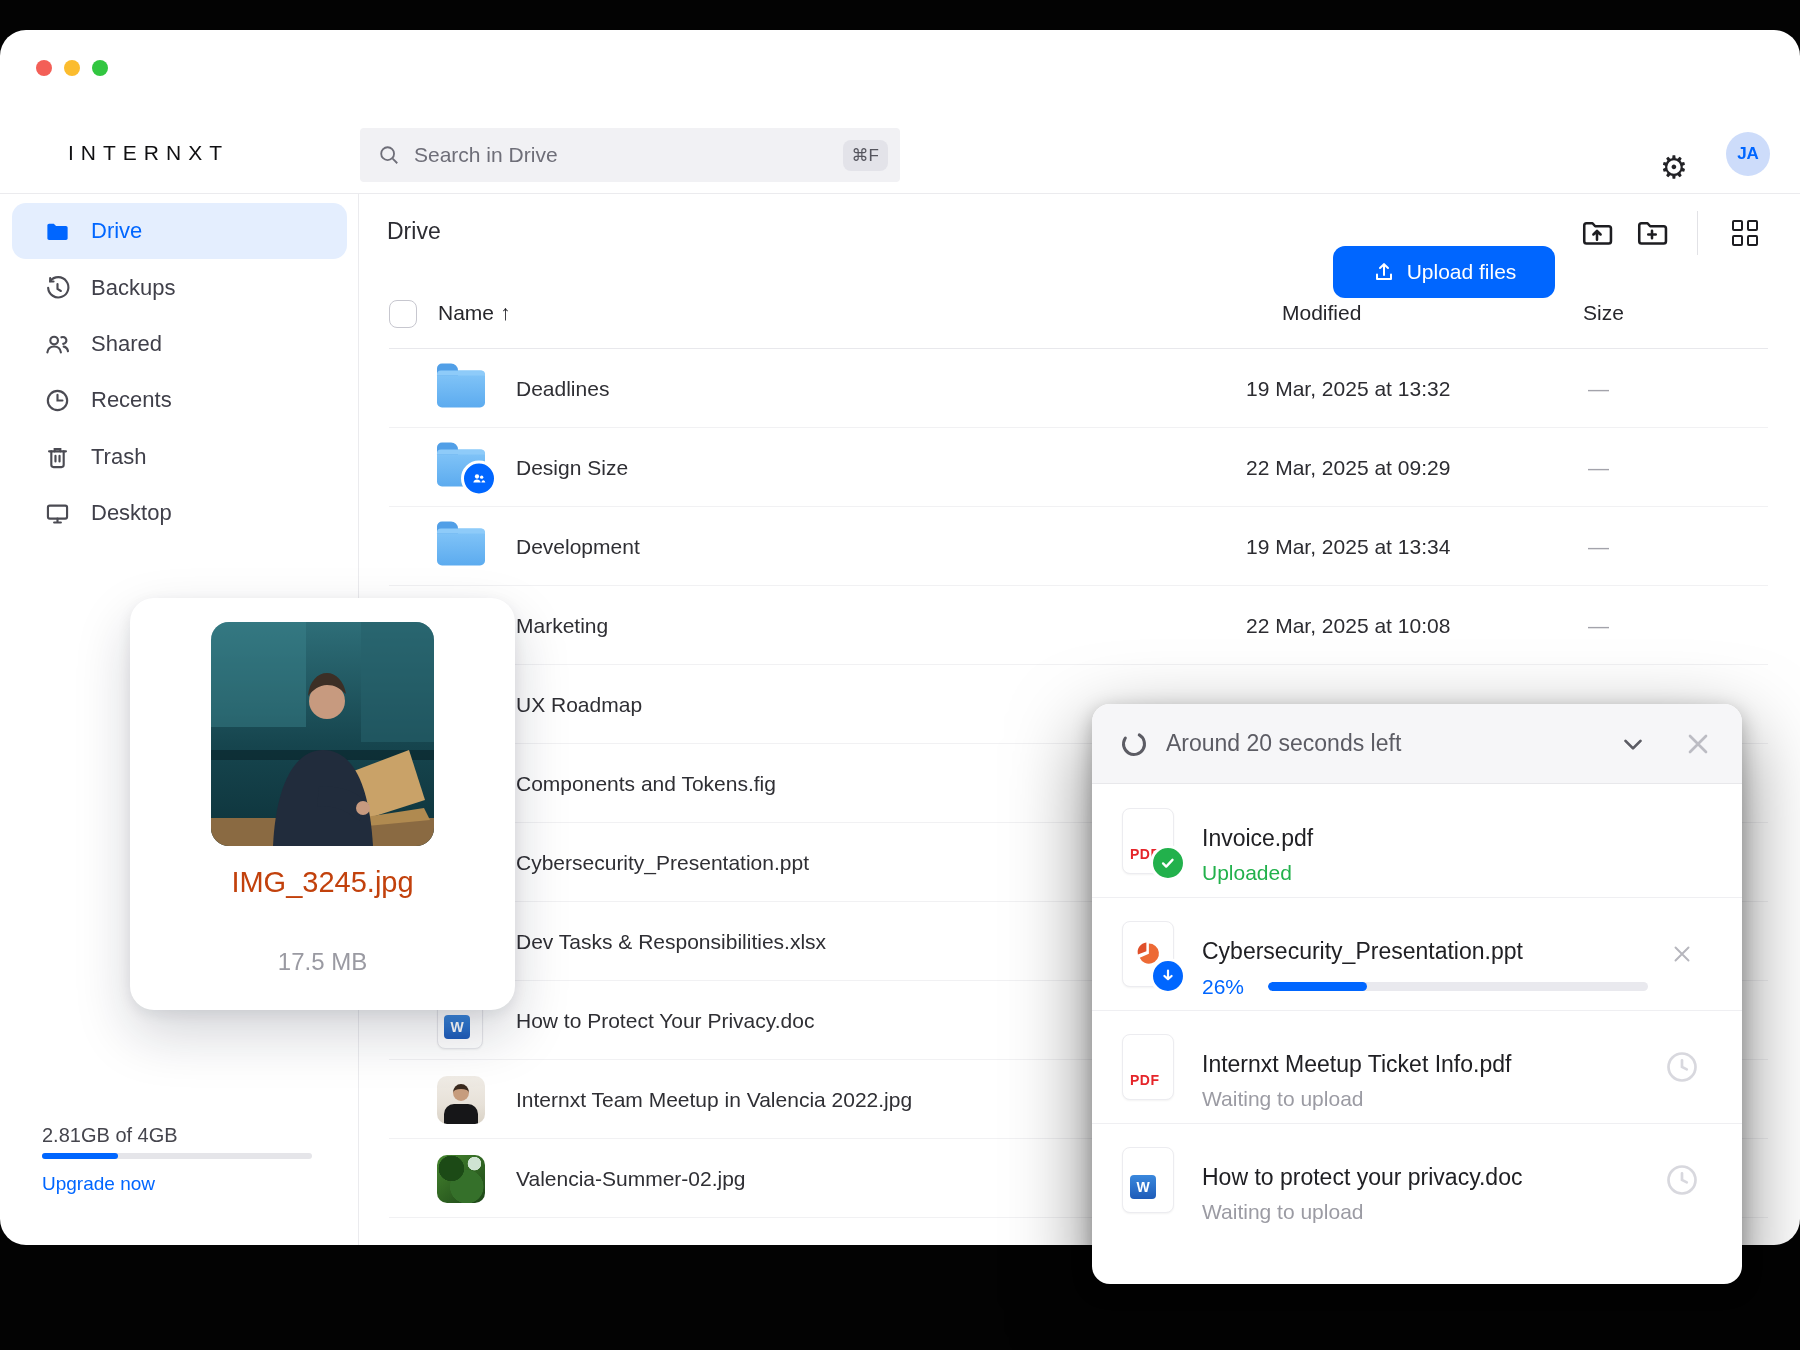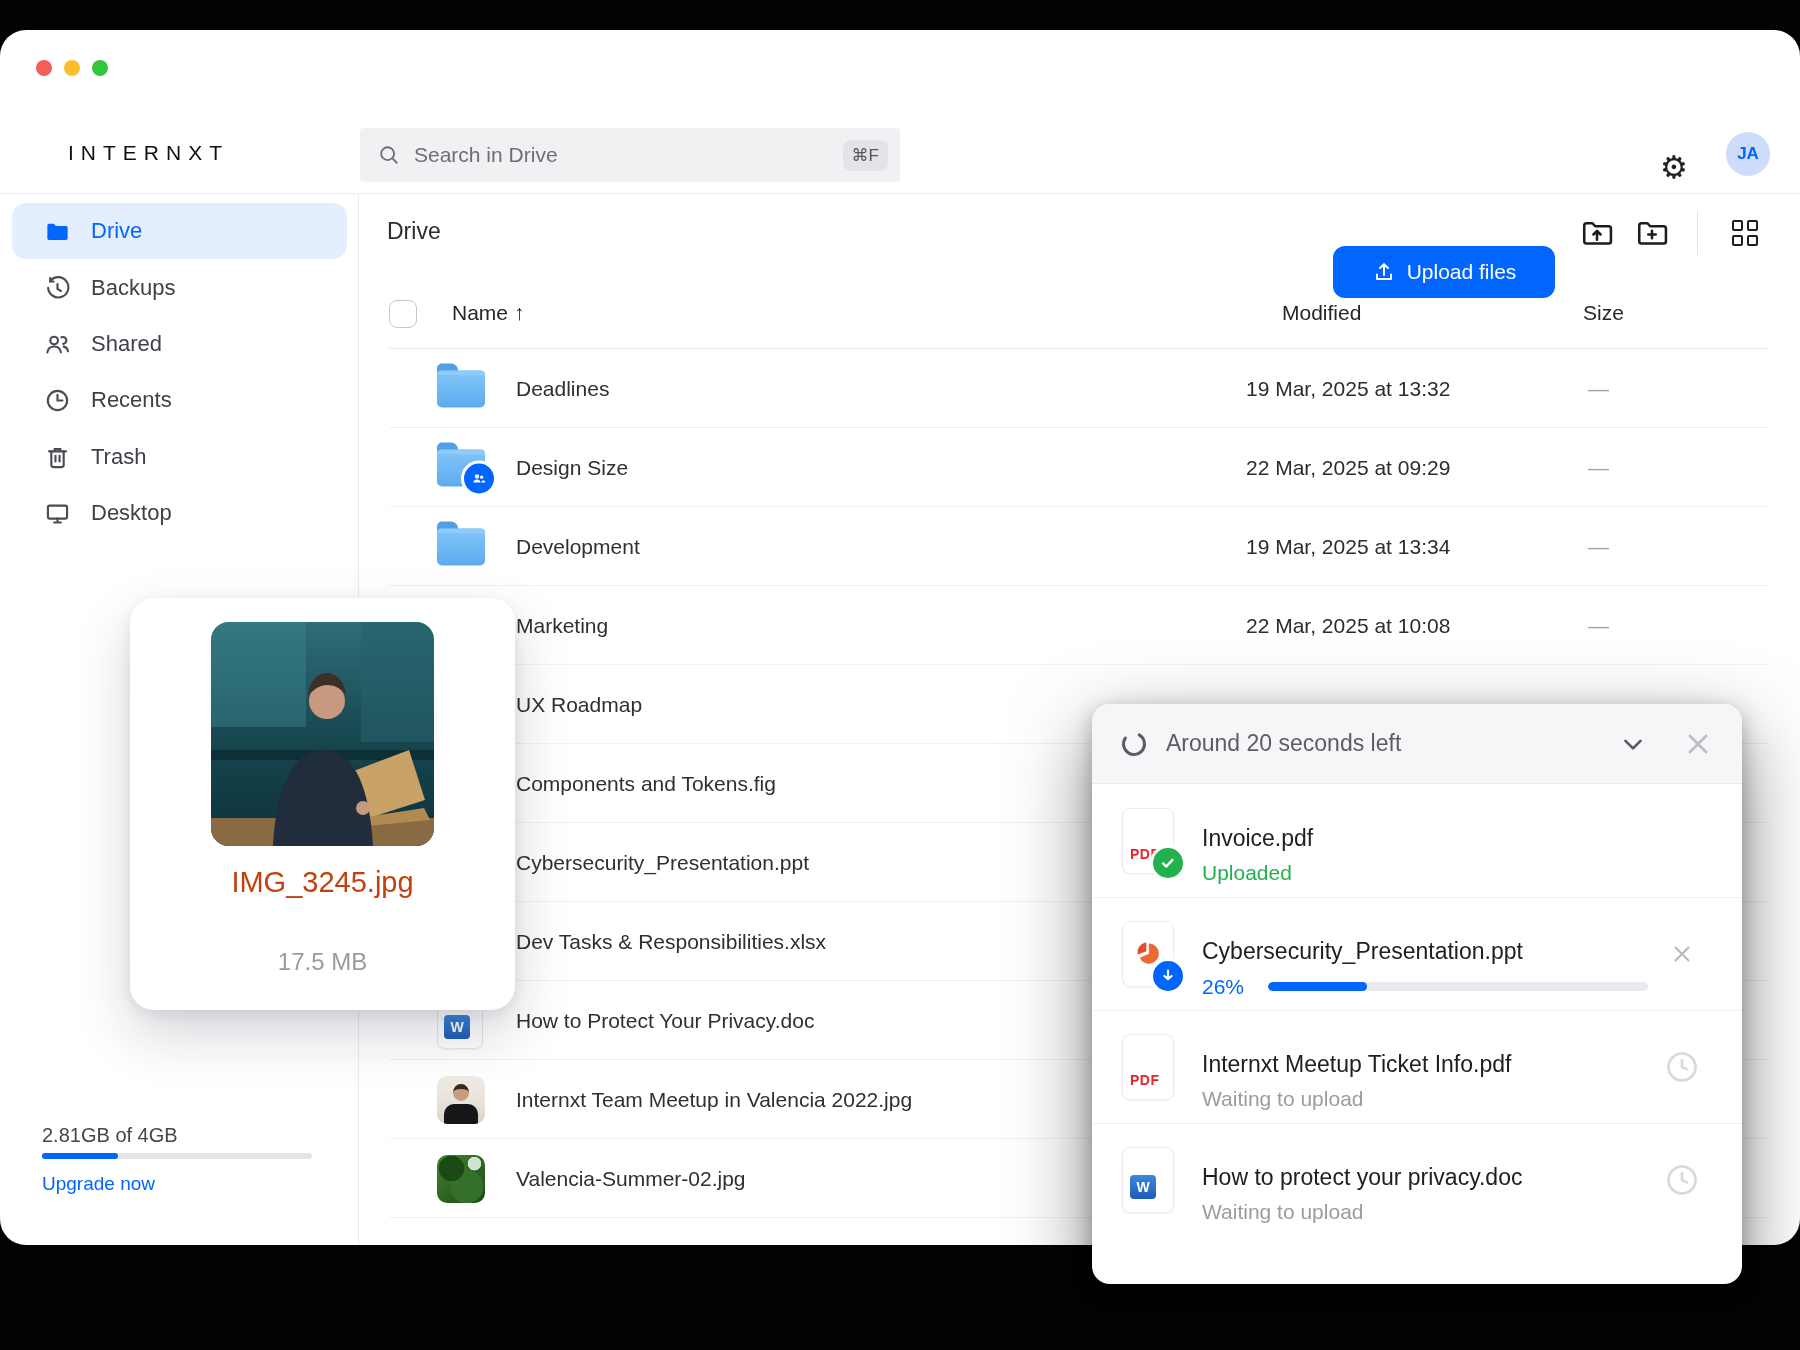--- a/index.html
+++ b/index.html
@@ -217,21 +217,21 @@
     <div class="tool" style="left:1724px">
       <div class="grid-icon">
           <span></span>
           <span></span>
           <span></span>
           <span></span>
         </div>
     </div>
 
     <div class="chk"></div>
-    <div class="colhead" style="left:452px"><span>Name</span> <span>↑</span></div>
+    <div class="colhead" style="left:438px"><span>Name</span> <span>↑</span></div>
     <div class="colhead" style="left:1282px">Modified</div>
     <div class="colhead" style="left:1583px">Size</div>
     <div class="headline"></div>
 
     <div class="rows">
       <div class="row">
         <div class="cell-icon">
             <div class="icon-folder"></div>
           </div>
         <div class="cell-name">Deadlines</div>

